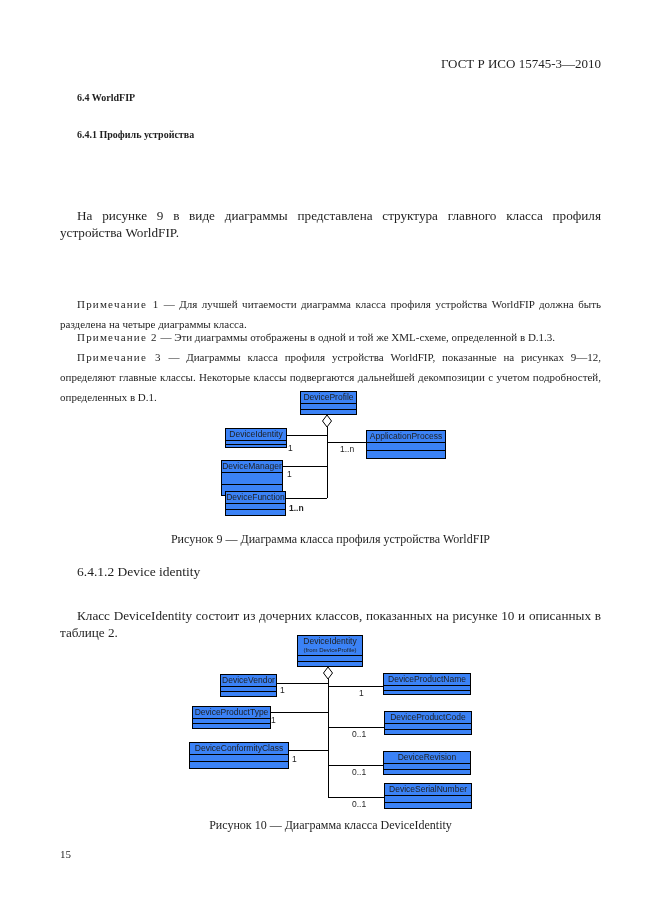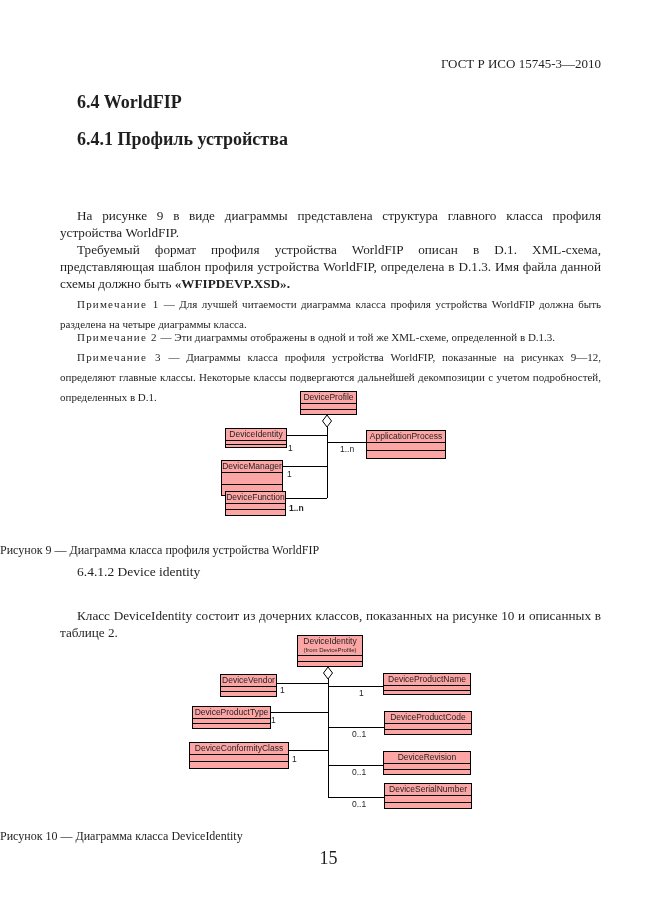--- a/index.html
+++ b/index.html
@@ -4,41 +4,41 @@
 <style>
   html,body { margin:0; padding:0; background:#ffffff; }
   .page {
     position:relative; width:661px; height:913px; background:#ffffff;
     font-family:"Liberation Serif", serif; color:#1f1f1f; overflow:hidden;
   }
   .hdr {
     position:absolute; top:56px; left:60px; width:541px;
     text-align:right; font-size:13px;
   }
-  .h-bold { position:absolute; left:77px; font-size:18px; font-weight:bold; }
+  .h-bold { position:absolute; left:77px; font-size:10px; font-weight:bold; }
   .h-reg  { position:absolute; left:77px; font-size:13.5px; }
   .para {
     position:absolute; left:60px; width:541px; text-align:justify;
     text-indent:17px; font-size:13.2px; line-height:17px;
   }
   .note {
     position:absolute; left:60px; width:541px; text-align:justify;
     text-indent:17px; font-size:11px; line-height:20px;
   }
   .note-label { letter-spacing:1.2px; }
   .bold { font-weight:bold; }
   .caption {
-    position:absolute; left:0; width:661px; font-size:12px;margin-top:11px;
-  }
-  .pagenum { position:absolute; top:848px; left:60px; width:537px; text-align:center; font-size:18px; }
+    position:absolute; left:0; width:661px; text-align:center; font-size:12px;
+  }
+  .pagenum { position:absolute; top:848px; left:60px; width:537px; text-align:left; font-size:11px; }
 
   .figure { position:absolute; }
   .figure svg { position:absolute; left:0; top:0; }
   .uml-box {
-    position:absolute; background:#fca5a5; border:1px solid #000;
+    position:absolute; background:#3b82f6; border:1px solid #000;
     box-sizing:border-box; display:flex; flex-direction:column;
     font-family:"Liberation Sans", sans-serif;
   }
   .uml-head { border-bottom:1px solid #000; text-align:center; }
   .uml-name { font-size:8.5px; line-height:11px; white-space:nowrap; }
   .uml-sub  { font-size:6px;  line-height:7px;  white-space:nowrap; padding-bottom:1px; }
   .uml-row1 { flex:1; }
   .uml-row2 { flex:1; border-top:1px solid #000; }
   .mult {
     position:absolute; font-family:"Liberation Sans", sans-serif;
@@ -50,21 +50,20 @@
 
 <div class="page">
 
   <div class="hdr">ГОСТ Р ИСО 15745-3—2010</div>
 
   <div class="h-bold" style="top:92px">6.4 WorldFIP</div>
   <div class="h-bold" style="top:129px">6.4.1 Профиль устройства</div>
 
   <p class="para" style="top:194px">На рисунке 9 в виде диаграммы представлена структура главного класса профиля устройства WorldFIP.</p>
 
-  <p class="para" style="top:228px"><span>Требуемый формат профиля устройства WorldFIP описан в D.1. XML-схема, представляющая шаблон профиля устройства WorldFIP, определена в D.1.3. Имя файла данной схемы должно быть</span> <span class="bold">«WFIPDEVP.XSD».</span></p>
 
   <p class="note" style="top:283px"><span class="note-label">Примечание 1</span> <span>— Для лучшей читаемости диаграмма класса профиля устройства WorldFIP должна быть разделена на четыре диаграммы класса.</span></p>
 
   <p class="note" style="top:316px"><span class="note-label">Примечание 2</span> <span>— Эти диаграммы отображены в одной и той же XML-схеме, определенной в D.1.3.</span></p>
 
   <p class="note" style="top:336px"><span class="note-label">Примечание 3</span> <span>— Диаграммы класса профиля устройства WorldFIP, показанные на рисунках 9—12, определяют главные классы. Некоторые классы подвергаются дальнейшей декомпозиции с учетом подробностей, определенных в D.1.</span></p>
 
   <div class="figure" style="left:185px; top:388px; width:280px; height:142px">
     <svg width="280" height="142" shape-rendering="crispEdges">
       <line x1="142" y1="39" x2="142" y2="110" stroke="#000"></line>

